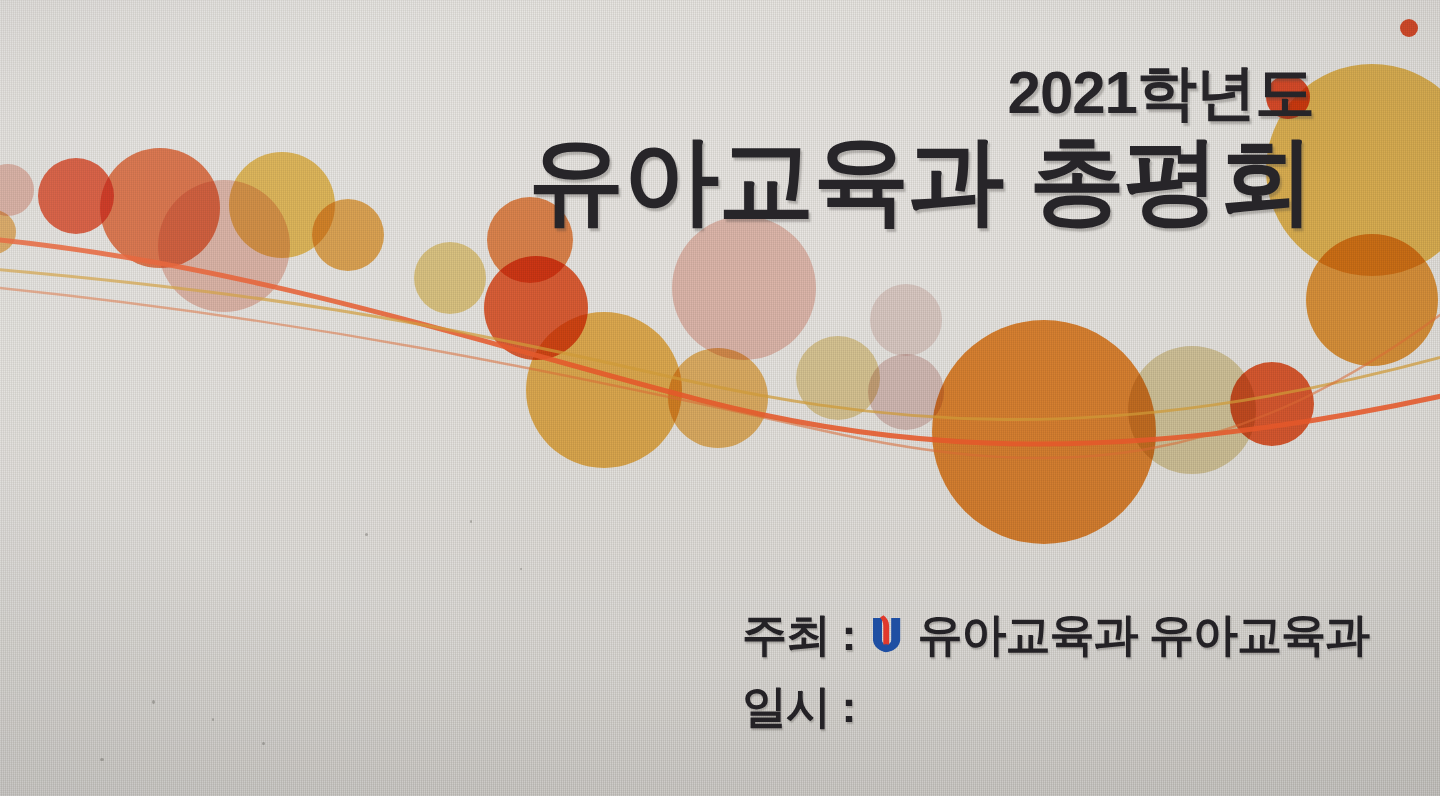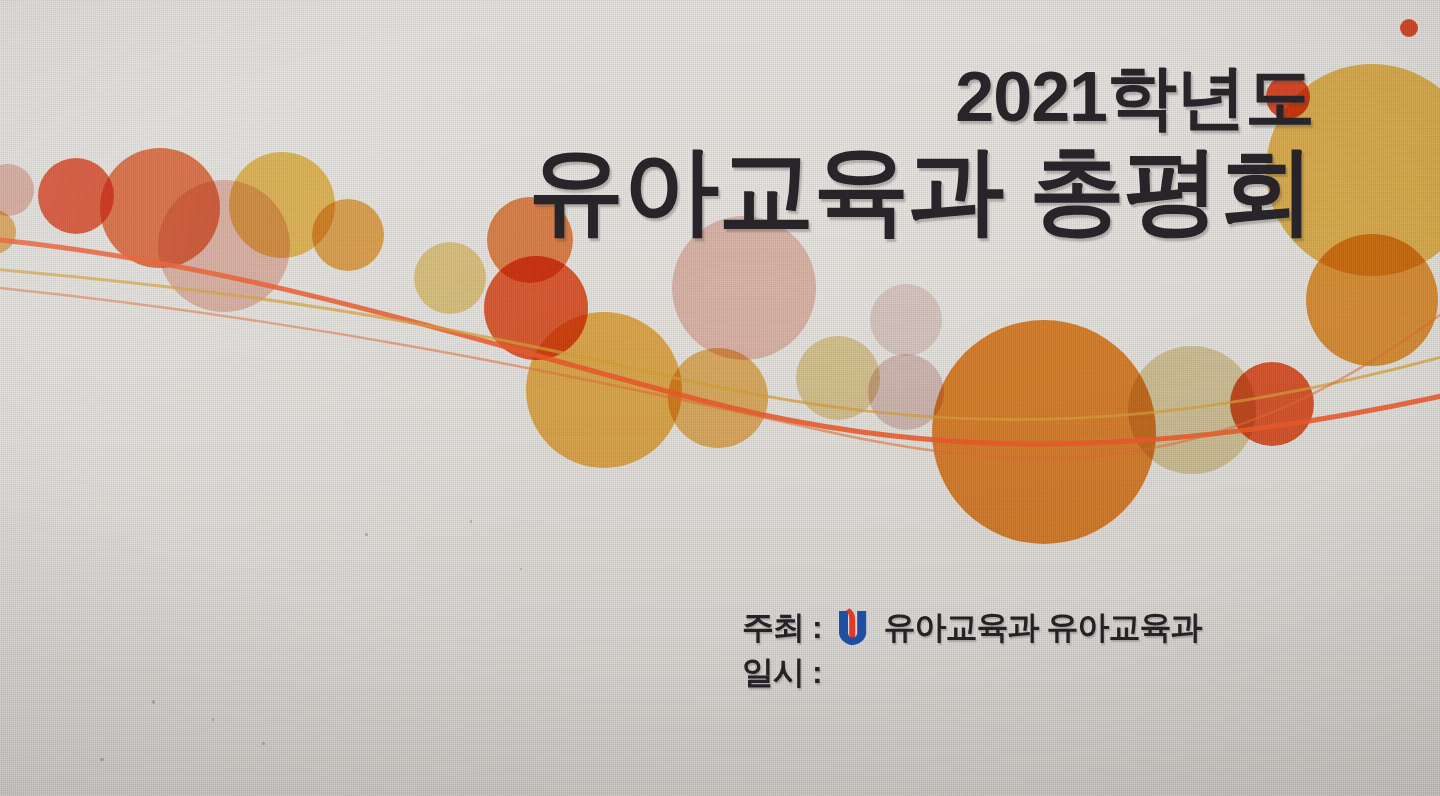--- a/index.html
+++ b/index.html
@@ -58,38 +58,38 @@
     z-index:6;
   }
   .tline{
     color:#272529;
     font-weight:700;
     letter-spacing:-1px;
     line-height:1.02;
     text-shadow:2px 3px 2px rgba(70,66,62,.30);
     white-space:nowrap;
   }
-  .tline1{font-size:70px;}
+  .tline1{font-size:60px;}
   .tline2{font-size:96px;margin-top:8px;}
 
   .info-block{
     position:absolute;
     left:742px;top:605px;
     z-index:6;
   }
   .iline{
     display:flex;align-items:center;
     color:#242226;
     font-weight:700;
-    font-size:32px;
+    font-size:45px;
     letter-spacing:-1px;
     white-space:nowrap;
     text-shadow:1px 2px 1.5px rgba(70,66,62,.28);
   }
-  .iline + .iline{}
+  .iline + .iline{margin-top:12px;}
   .ilabel{margin-right:6px;}
   .logo-wrap{
     width:40px;height:46px;margin:0 12px 0 4px;
     display:inline-flex;align-items:center;justify-content:center;
     flex:0 0 auto;
   }
 </style>
 </head>
 <body>
 

